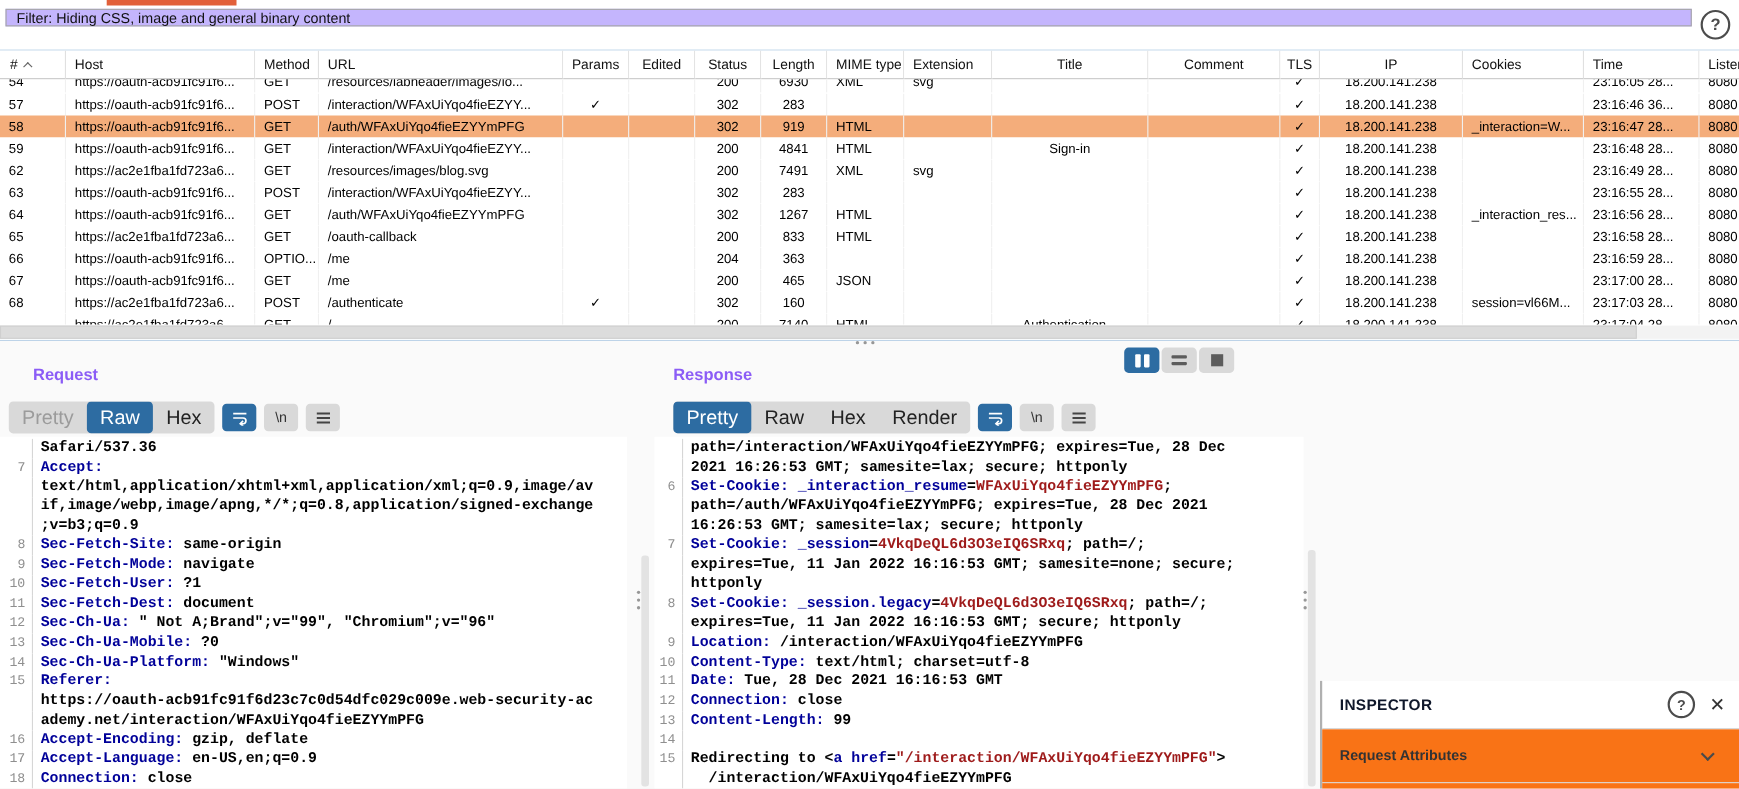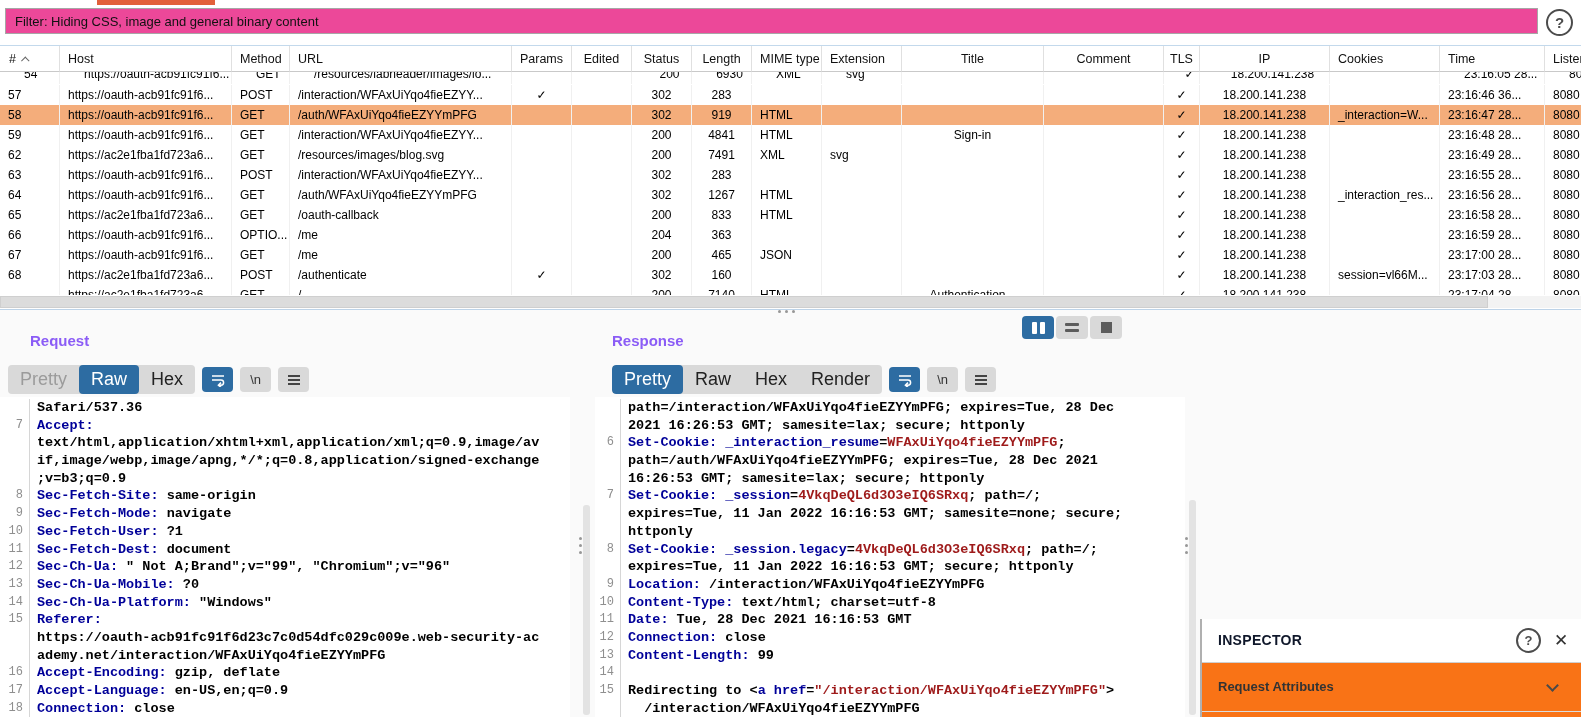--- a/index.html
+++ b/index.html
@@ -4,22 +4,22 @@
 <style>
   * { margin:0; padding:0; box-sizing:border-box; }
   html,body { background:#e9e9e9; }
   #app {
     position:relative; width:1581px; height:717px; overflow:hidden;
     background:#ffffff; font-family:"Liberation Sans", sans-serif; color:#1a1a1a;
   }
   
   .tab-fragment { position:absolute; left:97px; top:0; width:118px; height:5px; background:#e2603a; }
   .filterbar {
-    position:absolute; left:5px; top:8px; width:1533px; height:26px;
-    background:#ec4899; border:1px solid #a6a6a6; display:flex; align-items:center;
+    position:absolute; left:5px; top:8px; width:1533px; height:16px;
+    background:#c4b5fd; border:1px solid #a6a6a6; display:flex; align-items:center;
     padding-left:9px; font-size:13px; color:#111; cursor:pointer;
   }
   .help-circle {
     position:absolute; width:27px; height:27px; border:2px solid #4c4c4c; border-radius:50%;
     display:flex; align-items:center; justify-content:center;
     font-size:15px; font-weight:bold; color:#4c4c4c; background:#fff;
   }
   #topHelp { left:1546px; top:9px; }
   
   .table {
@@ -30,21 +30,21 @@
   .th {
     height:26px; line-height:26px; font-size:12.5px; color:#111; text-align:center;
     border-right:1px solid #e0e0e0; border-bottom:1px solid #c9c9c9;
     overflow:hidden; white-space:nowrap; background:#fff; cursor:pointer;
   }
   .th.first { text-align:left; padding-left:9px; }
   .sort-up { display:inline-block; width:6px; height:6px; border-left:1.5px solid #666; border-top:1.5px solid #666; transform:rotate(45deg) translateY(1px); margin-left:7px; }
   .tr { height:20px; overflow:hidden; cursor:pointer; background:#fff; }
   .tr.sel { background:#f4ad7b; }
   .tr.clip-top { height:13px; }
-  .tr.clip-top .td { transform:translateY(-8px);margin-left:16px; }
+  .tr.clip-top .td { transform:translateY(-8px); }
   .tr.clip-bottom { height:10px; }
   .td {
     height:20px; line-height:20px; font-size:12px; color:#000;
     border-right:1px solid #f0f0f0; overflow:hidden; white-space:nowrap;
   }
   .a-l { text-align:left; padding-left:8px; }
   .a-c { text-align:center; }
   
   .hscroll { position:absolute; left:0; top:296px; width:1581px; height:12px; background:#f3f3f3; }
   .hthumb { position:absolute; left:0; top:0; width:1488px; height:12px; background:#dcdcdc; border:1px solid #cfcfcf; }

